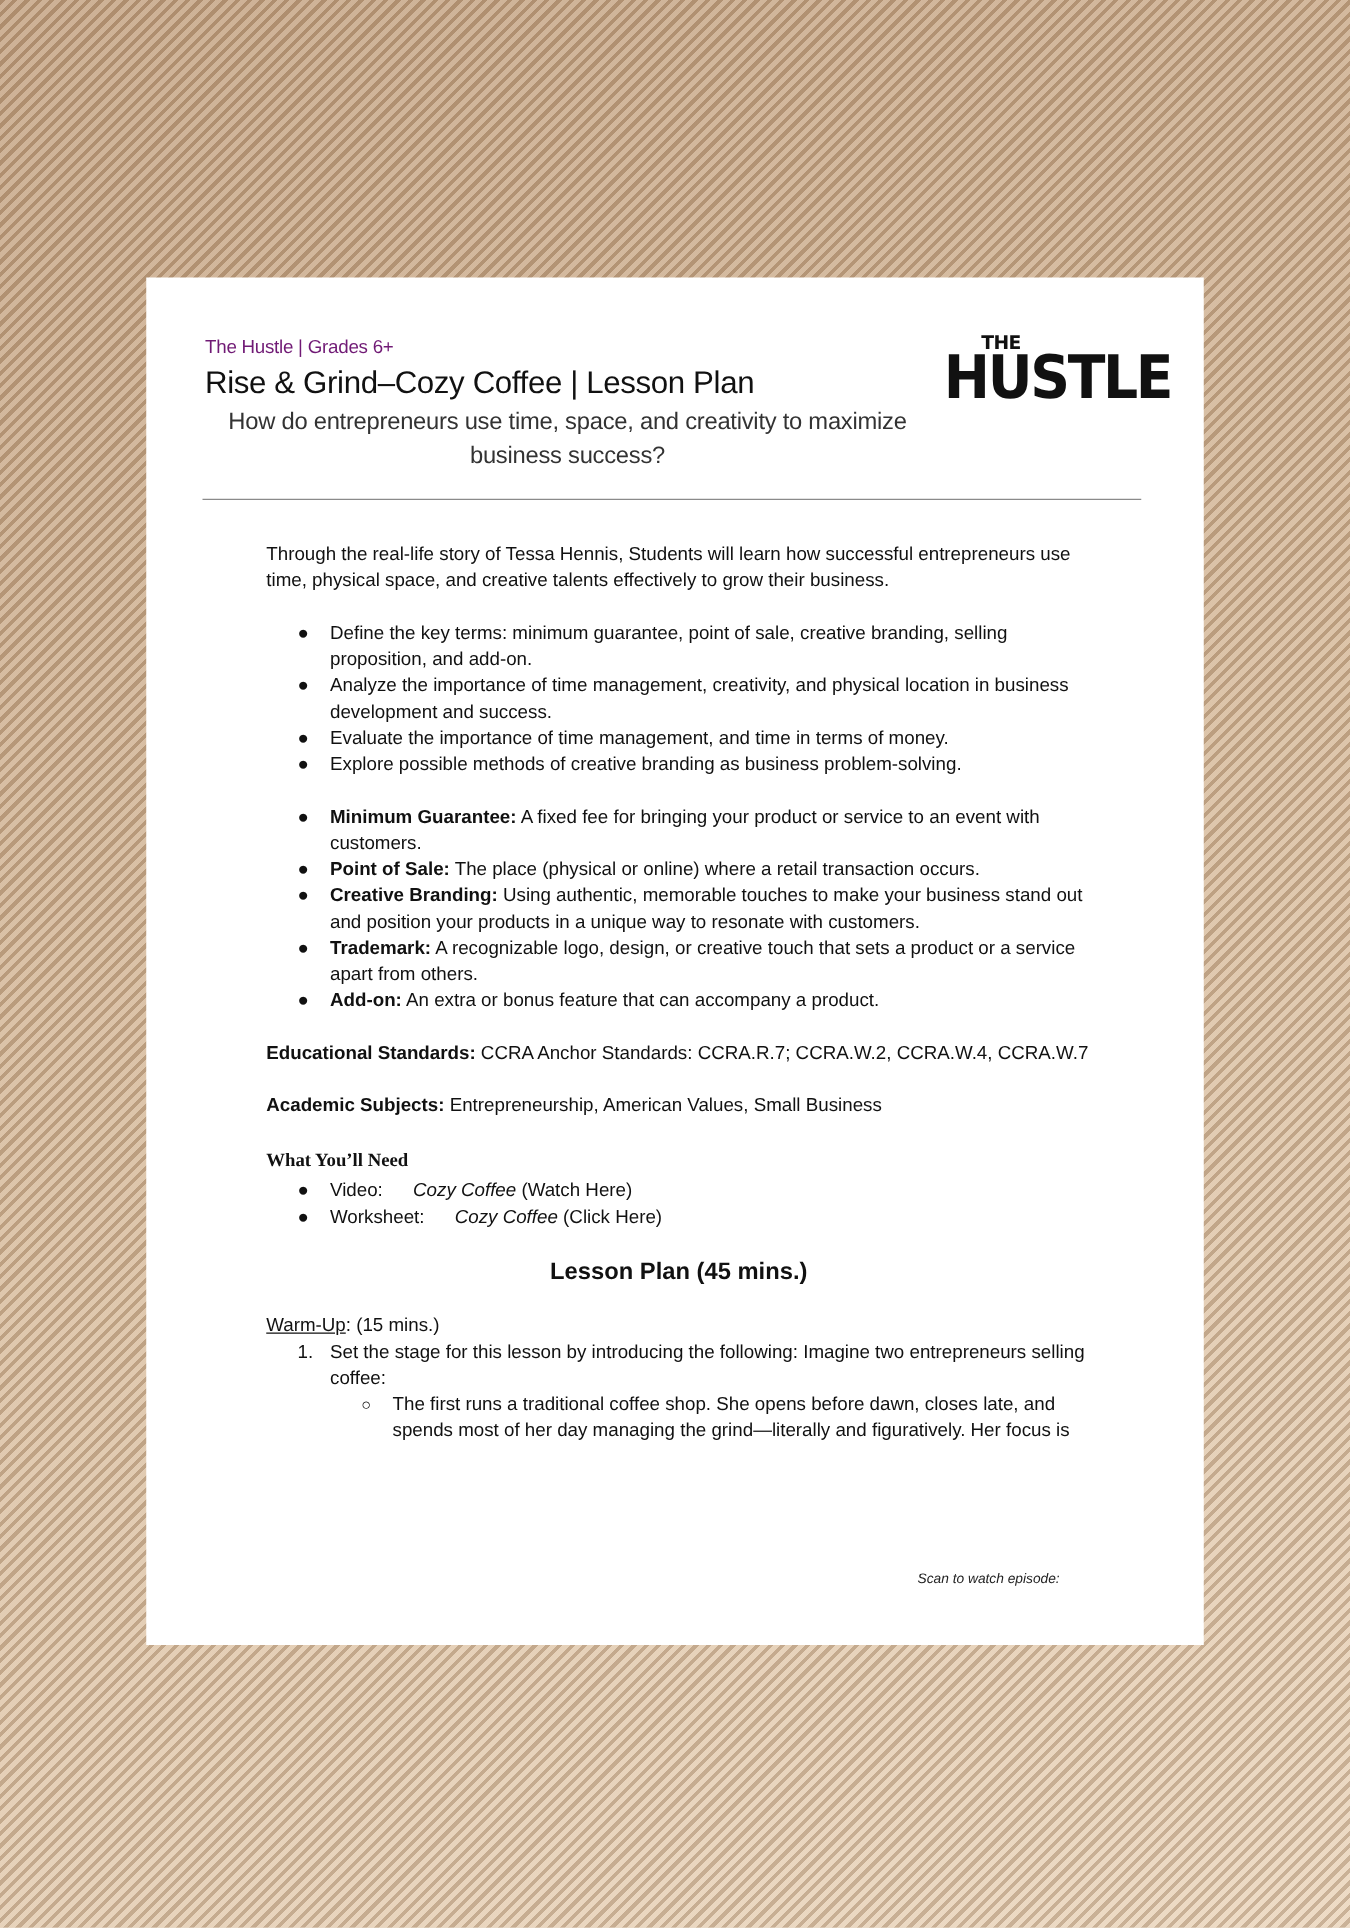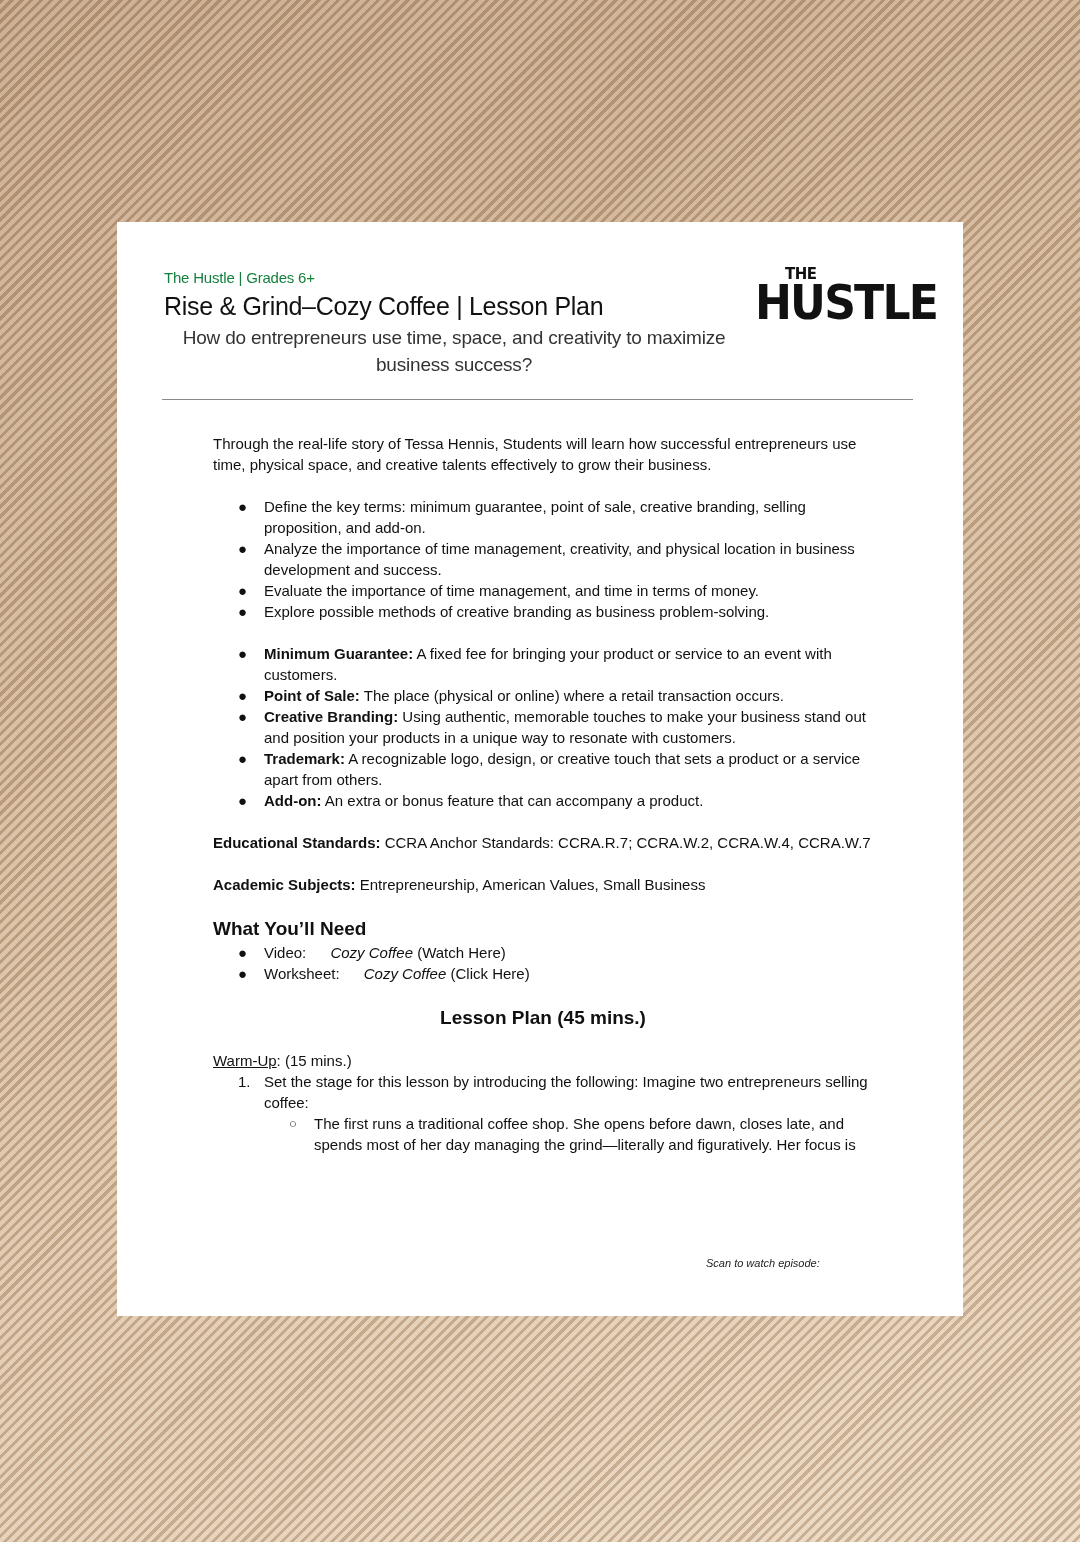--- a/index.html
+++ b/index.html
@@ -16,21 +16,21 @@
       linear-gradient(160deg, #c2a284 0%, #d6bb9e 50%, #ead6bf 100%);
   }
   .page {
     position: absolute;
     left: 117px; top: 222px;
     width: 846px; height: 1094px;
     background: #ffffff;
     overflow: hidden;
   }
   .header { position: absolute; left: 47px; top: 46px; width: 600px; }
-  .eyebrow { font-size: 15px; color: #15803d; line-height: 20px; letter-spacing: -0.2px; }
+  .eyebrow { font-size: 15px; color: #701a75; line-height: 20px; letter-spacing: -0.2px; }
   .title { font-size: 25px; font-weight: normal; color: #111; line-height: 34px; margin-top: 1px; letter-spacing: -0.3px; }
   .subtitle { font-size: 19px; color: #333; line-height: 27px; margin-top: 1px; width: 580px; letter-spacing: -0.2px; text-align: center; }
   .logo {
     position: absolute; left: 638px; top: 44px; width: 160px; height: 62px;
   }
   .logo-the {
     position: absolute; left: 30px; top: 0px;
     font-family: "DejaVu Sans", sans-serif; font-weight: bold;
     font-size: 15px; letter-spacing: -0.5px; color: #111; line-height: 16px;
   }
@@ -50,26 +50,26 @@
   ul.bullets, ol.steps { list-style: none; }
   ul.bullets li, ol.steps li { position: relative; padding-left: 51px; }
   ul.bullets li .mark {
     position: absolute; left: 25px; top: 0; width: 16px; font-size: 15px;
   }
   ol.steps li .mark { position: absolute; left: 25px; top: 0; }
   ul.sub { list-style: none; }
   ul.sub li { position: relative; padding-left: 50px; }
   ul.sub li .mark { position: absolute; left: 25px; top: 0; font-size: 13px; }
   .block { margin-bottom: 21px; }
-  .h2 { font-size: 19px; font-weight: bold; line-height: 26px; margin-top: 4px; }
+  .h2 { font-size: 15px; font-weight: bold; line-height: 26px; margin-top: 4px; font-family: Liberation Serif, serif; }
   .h2-lesson { font-size: 19px; font-weight: bold; line-height: 26px; margin-top: 4px; margin-bottom: 19px; text-align: center; }
   .u { text-decoration: underline; }
   .i { font-style: italic; margin-left: 20px; }
   .scan {
-    position: absolute; left: 589px; top: 1035px;
+    position: absolute; left: 617px; top: 1035px;
     font-size: 11px; font-style: italic; color: #222;
   }
 </style>
 </head>
 <body>
 
 <div class="page">
 
   <div class="header">
     <div class="eyebrow">The Hustle | Grades 6+</div>

